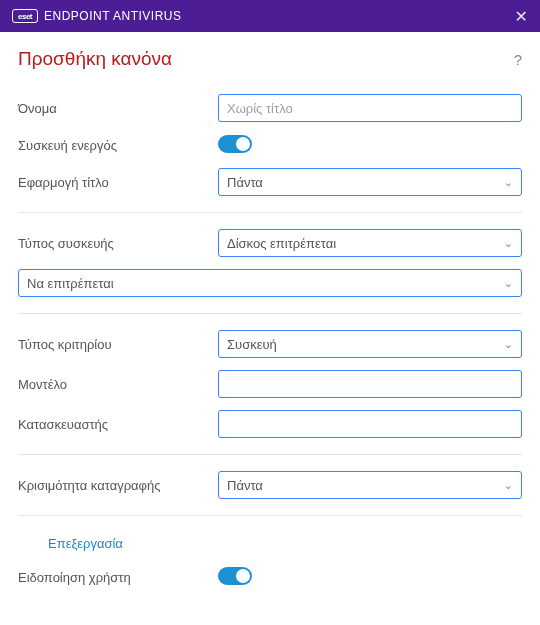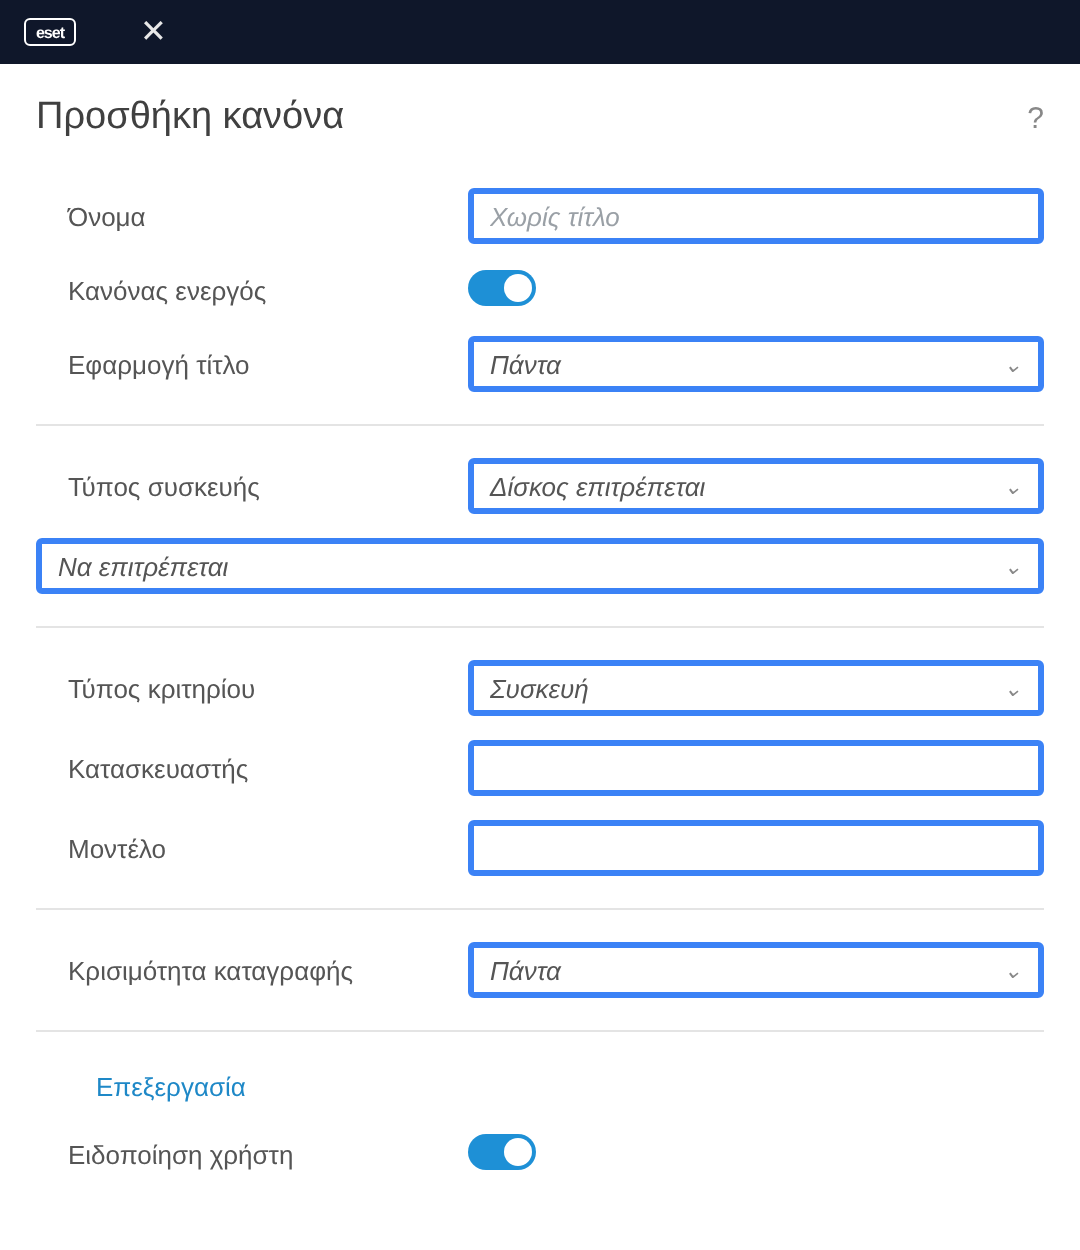--- a/index.html
+++ b/index.html
@@ -4,27 +4,27 @@
 <style>
   * { box-sizing: border-box; margin: 0; padding: 0; }
   body {
     font-family: "Segoe UI", Arial, sans-serif;
     font-size: 13px;
     color: #4a4a4a;
     background: #fff;
     width: 540px;
   }
   .titlebar {
-    background: #0f172a;
+    background: #4c1d95;
     color: #fff;
     height: 32px;
     display: flex;
     align-items: center;
     padding: 0 12px;
-    justify-content: flex-start;
+    justify-content: space-between;
     gap: 32px;
   }
   .titlebar .brand {
     display: flex;
     align-items: center;
     gap: 6px;
     font-size: 12px;
     letter-spacing: 0.5px;
   }
   .brand-logo {
@@ -35,43 +35,42 @@
   }
   .close-icon { font-size: 16px; color: #e8e8e8; cursor: pointer; font-weight: 300;}
   .content {
     padding: 16px 18px 10px 18px;
   }
   .header-row {
     display: flex; justify-content: space-between; align-items: center;
     margin-bottom: 18px;
   }
   .page-title {
-    font-size: 19px; color: #404040; font-weight: 400;
+    font-size: 19px; color: #b91c1c; font-weight: 400;
   }
   .help-icon { color: #888; font-size: 15px; cursor: pointer;}
   .row {
     display: flex; align-items: center;
     padding: 6px 0;
     min-height: 34px;
   }
   .row .label {
     width: 200px; flex: 0 0 200px;
-    color: #555; font-size: 13px; margin-left: 16px;
+    color: #555; font-size: 13px;
   }
   .row .control { flex: 1; }
   input[type=text].field, .select {
     width: 100%;
     height: 28px;
-    border: 3px solid #3b82f6;
+    border: 1px solid #3b82f6;
     border-radius: 3px;
     background: #fff;
     font-size: 13px;
     padding: 11px 8px;
     color: #555;
-    font-style: italic;
   }
   input[type=text].field::placeholder { color: #9aa0a6; }
   .select {
     display: flex; align-items: center; justify-content: space-between;
     cursor: pointer;
   }
   .select .chev { color: #888; font-size: 11px; margin-left: 6px;}
   .divider {
     border: none; border-top: 1px solid #e4e4e4;
     margin: 10px 0;
@@ -88,40 +87,41 @@
     border-radius: 50%; background: #fff;
     right: 2px;
   }
 </style>
 </head>
 <body>
 
 <div class="titlebar">
   <div class="brand">
     <span class="brand-logo">eset</span>
+    <span>ENDPOINT ANTIVIRUS</span>
   </div>
   <span class="close-icon">✕</span>
 </div>
 
 <div class="content">
 
   <div class="header-row">
     <div class="page-title">Προσθήκη κανόνα</div>
     <div class="help-icon">?</div>
   </div>
 
   <div class="row">
     <div class="label">Όνομα</div>
     <div class="control">
       <input type="text" class="field" placeholder="Χωρίς τίτλο" style="">
     </div>
   </div>
 
   <div class="row">
-    <div class="label">Κανόνας ενεργός</div>
+    <div class="label">Συσκευή ενεργός</div>
     <div class="control">
       <span class="toggle"><span class="knob"></span></span>
     </div>
   </div>
 
   <div class="row">
     <div class="label">Εφαρμογή τίτλο</div>
     <div class="control">
       <div class="select">
         <span>Πάντα</span>
@@ -157,33 +157,33 @@
     <div class="label">Τύπος κριτηρίου</div>
     <div class="control">
       <div class="select">
         <span>Συσκευή</span>
         <span class="chev">⌄</span>
       </div>
     </div>
   </div>
 
   <div class="row">
+    <div class="label">Μοντέλο</div>
+    <div class="control">
+      <input type="text" class="field" style="">
+    </div>
+  </div>
+
+  <div class="row">
     <div class="label">Κατασκευαστής</div>
     <div class="control">
       <input type="text" class="field" style="">
     </div>
   </div>
 
-  <div class="row">
-    <div class="label">Μοντέλο</div>
-    <div class="control">
-      <input type="text" class="field" style="">
-    </div>
-  </div>
-
 
   <hr class="divider">
 
   <div class="row">
     <div class="label">Κρισιμότητα καταγραφής</div>
     <div class="control">
       <div class="select">
         <span>Πάντα</span>
         <span class="chev">⌄</span>
       </div>

